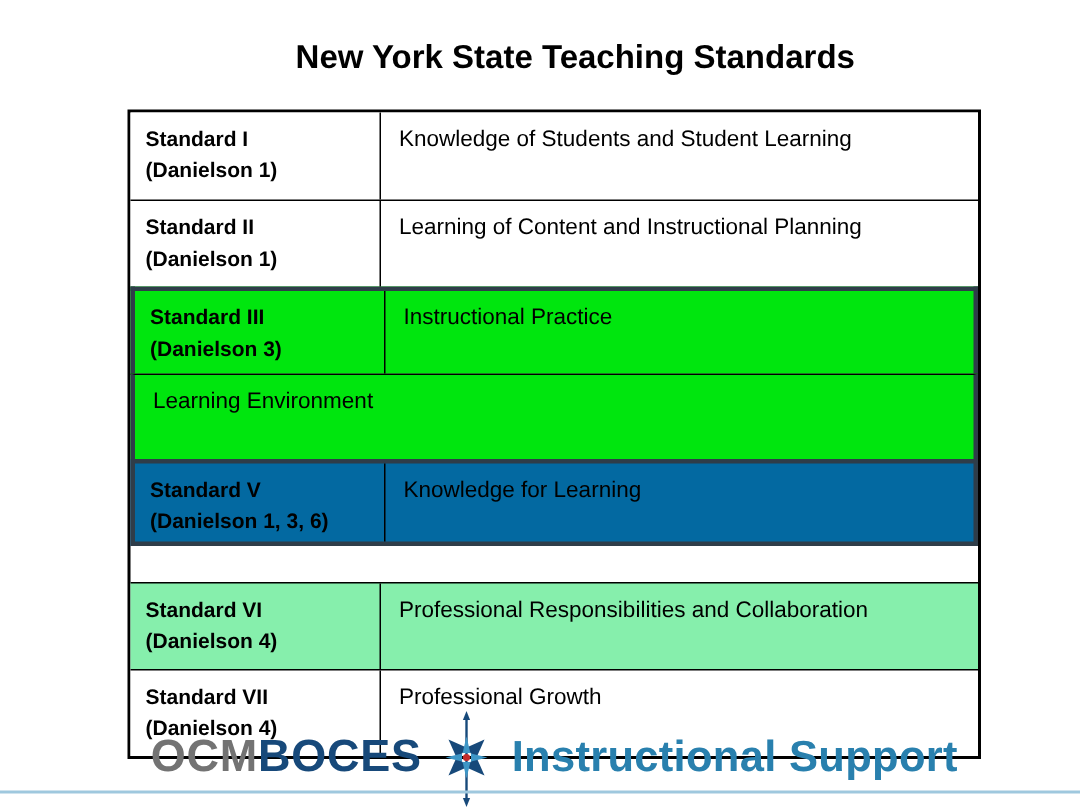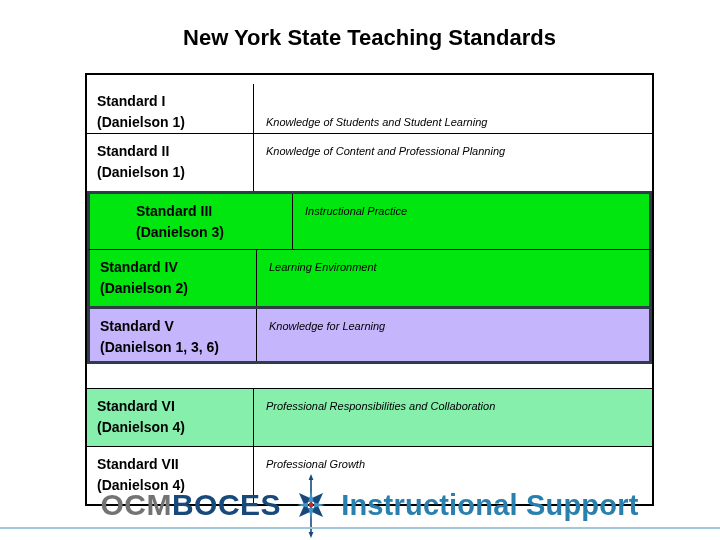--- a/index.html
+++ b/index.html
@@ -7,21 +7,21 @@
     width: 720px; height: 540px;
     background: #ffffff;
     font-family: "Liberation Sans", sans-serif;
     position: relative;
     overflow: hidden;
   }
   .slide { position: absolute; inset: 0; }
 
   .title {
     position: absolute;
-    top: 25px; left: 85px; width: 569px;
+    top: 25px; left: 99px; width: 569px;
     text-align: center;
     font-size: 22px; font-weight: bold; color: #000;
   }
 
   .standards-table {
     position: absolute;
     left: 85px; top: 73px; width: 569px;
     border: 2px solid #000;
     box-sizing: border-box;
     background: #fff;
@@ -38,21 +38,21 @@
     box-sizing: border-box;
     border-right: 1px solid #000;
     padding: 7px 4px 0 10px;
     font-size: 14px; font-weight: bold; color: #000;
     line-height: 21px;
   }
   .cell-right {
     flex: 1;
     box-sizing: border-box;
     padding: 7px 8px 0 12px;
-    font-size: 11px; font-style: italic; color: #000;
+    font-size: 15px; color: #000;
     line-height: 21px;
   }
   .row.hl { border-left: 3px solid #2f3d49; border-right: 3px solid #2f3d49; }
   .row.hl-top { border-top: 3px solid #2f3d49; }
   .row.hl-bottom { border-bottom: 3px solid #2f3d49; }
 
   .logo {
     position: absolute;
     left: 85px; top: 477px; width: 569px; height: 56px;
     display: flex; align-items: center; justify-content: center;
@@ -75,53 +75,49 @@
 </style>
 </head>
 <body>
 
 <div class="slide">
 
   <div class="title">New York State Teaching Standards</div>
 
   <div class="standards-table">
 
-    <div class="row" style="background-color: rgb(255, 255, 255); align-items: flex-end;">
+    <div class="row" style="background-color: rgb(255, 255, 255);">
       <div class="cell-left">
         <div>Standard I</div>
         <div>(Danielson 1)</div>
       </div>
       <div class="cell-right">Knowledge of Students and Student Learning</div>
     </div>
 
     <div class="row" style="background-color: rgb(255, 255, 255);">
       <div class="cell-left">
         <div>Standard II</div>
         <div>(Danielson 1)</div>
       </div>
-      <div class="cell-right">Knowledge of Content and Professional Planning</div>
+      <div class="cell-right">Learning of Content and Instructional Planning</div>
     </div>
 
-    <div class="row hl hl-top" style="background-color: rgb(0, 230, 14); padding-left: 36px;">
+    <div class="row hl hl-top" style="background-color: rgb(0, 230, 14);">
       <div class="cell-left">
         <div>Standard III</div>
         <div>(Danielson 3)</div>
       </div>
       <div class="cell-right">Instructional Practice</div>
     </div>
 
     <div class="row hl" style="background-color: rgb(0, 230, 14);">
-      <div class="cell-left">
-        <div>Standard IV</div>
-        <div>(Danielson 2)</div>
-      </div>
       <div class="cell-right">Learning Environment</div>
     </div>
 
-    <div class="row hl hl-top hl-bottom" style="background-color: #c4b5fd;">
+    <div class="row hl hl-top hl-bottom" style="background-color: #0369a1;">
       <div class="cell-left">
         <div>Standard V</div>
         <div>(Danielson 1, 3, 6)</div>
       </div>
       <div class="cell-right">Knowledge for Learning</div>
     </div>
 
     <div class="row" style="background-color: #86efac; margin-top: 24px;">
       <div class="cell-left">
         <div>Standard VI</div>

